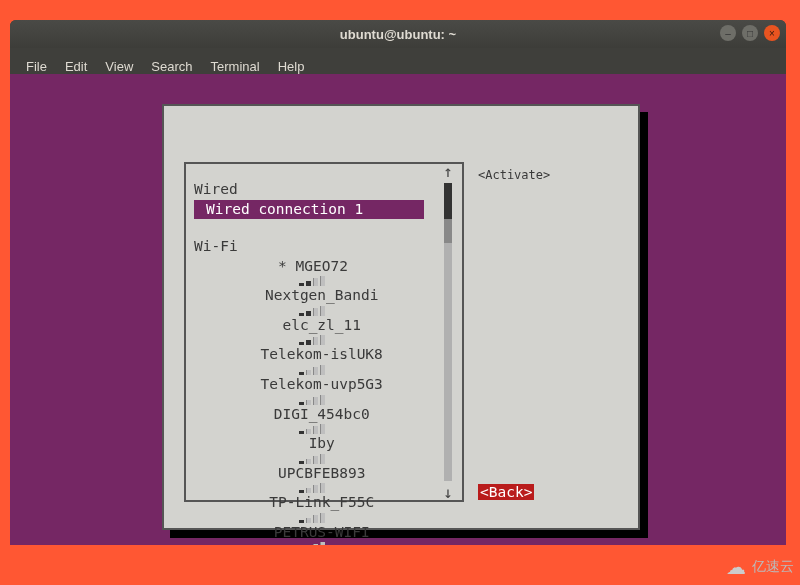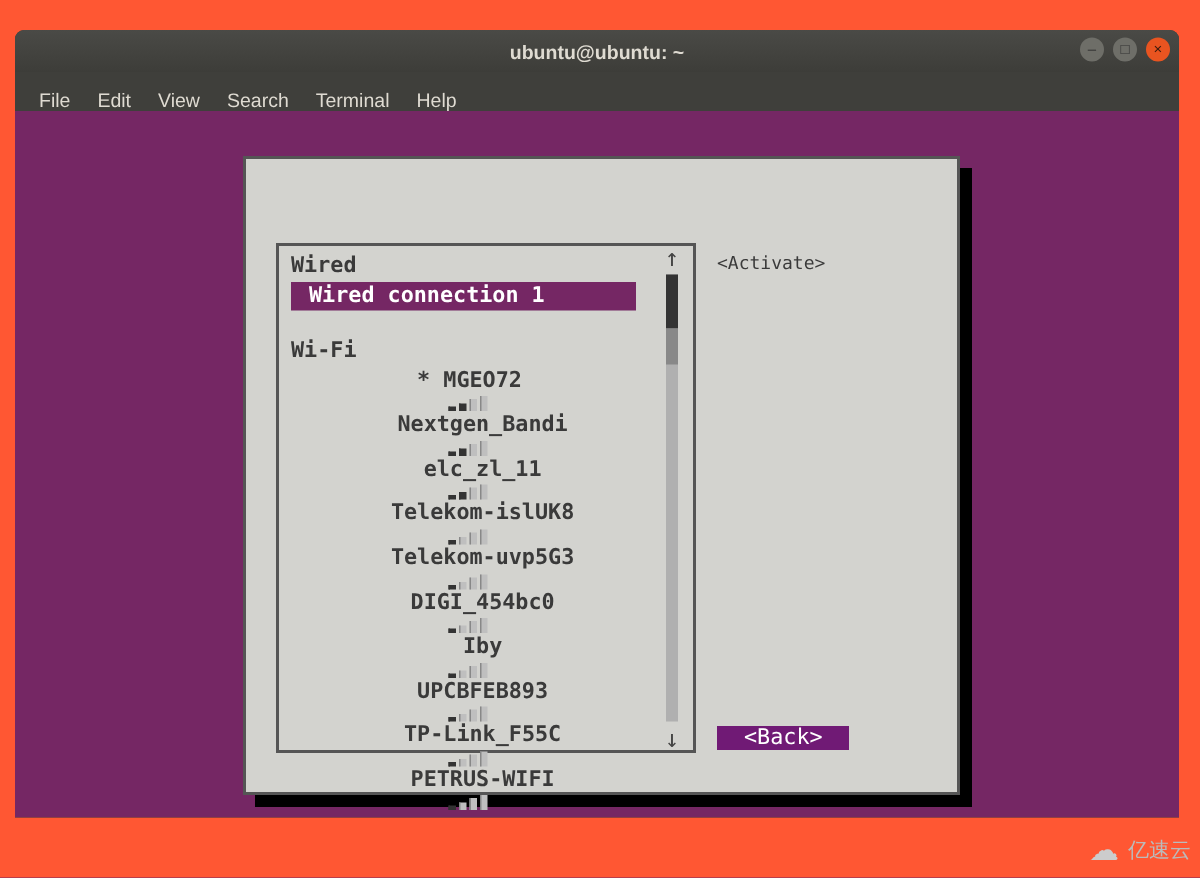--- a/index.html
+++ b/index.html
@@ -95,25 +95,24 @@
   width: 100%;
   height: 100%;
 }
 .list-box {
   position: absolute;
   top: 56px;
   left: 20px;
   width: 280px;
   height: 340px;
   border: 2px solid #555;
-  padding: 4px 2px 4px 8px;
+  padding: 16px 2px 4px 8px;
   font-size: 14.5px;
   line-height: 1.35;
   color: #3A3A3A;
-  font-weight: bold;
 }
 .scroll-area {
   position: absolute;
   top: 56px;
   left: 272px;
   width: 24px;
   height: 340px;
   display: flex;
   flex-direction: column;
   align-items: center;
@@ -150,23 +149,23 @@
   top: 62px;
   left: 314px;
   font-size: 12px;
   color: #3A3A3A;
 }
 .btn-back {
   position: absolute;
   top: 378px;
   left: 314px;
   font-size: 14.5px;
-  background: #701a75;
+  background: #b91c1c;
   color: #FFF;
-  padding: 0 18px;
+  padding: 0 2px;
 }
 .section-hdr { color: #3A3A3A; }
 .sel-row {
   background: #752764;
   color: #FFF;
   display: block;
   width: 230px;
   padding-left: 12px;
 }
 .net-row {

